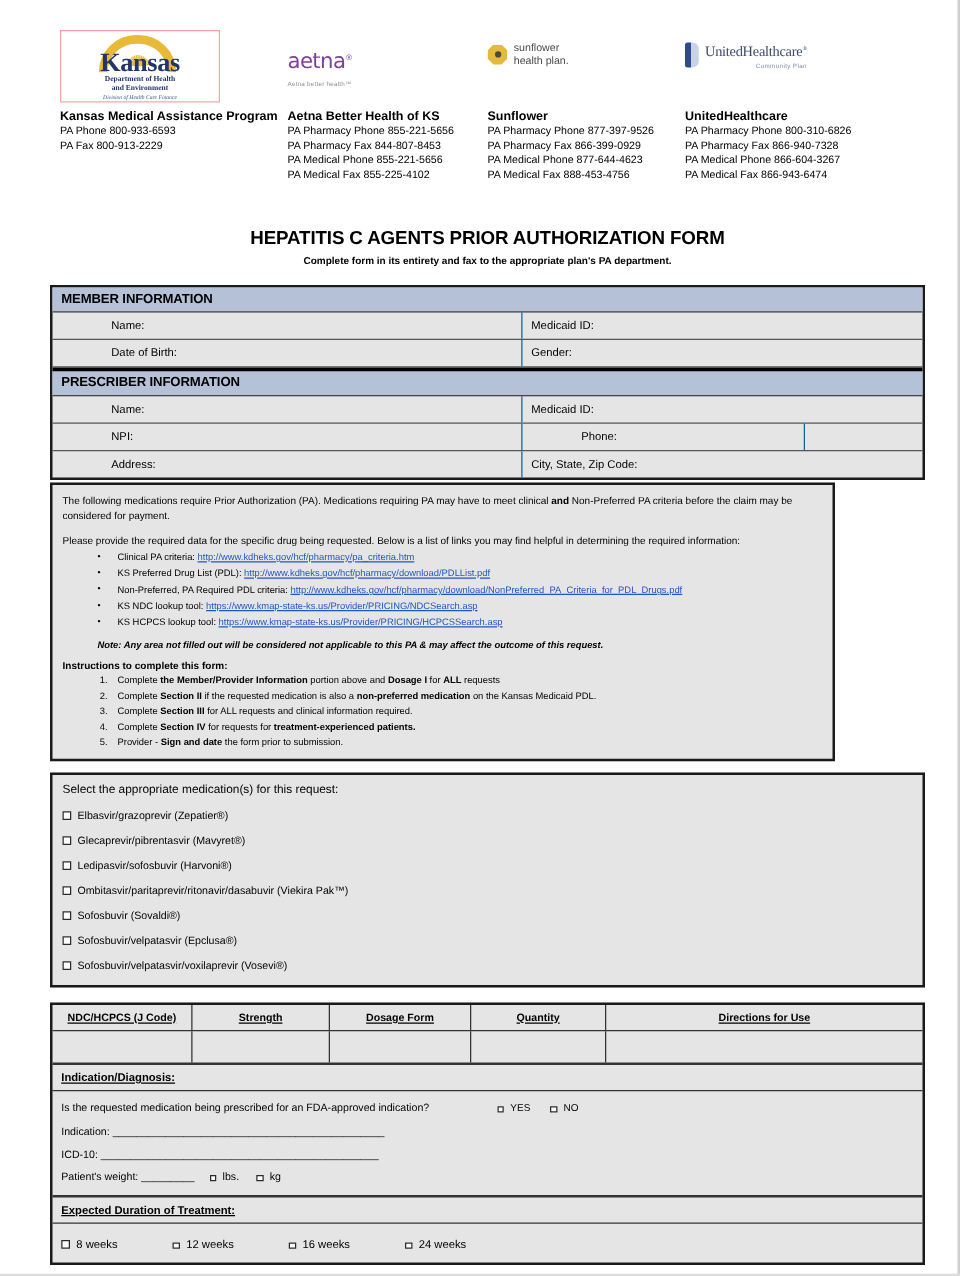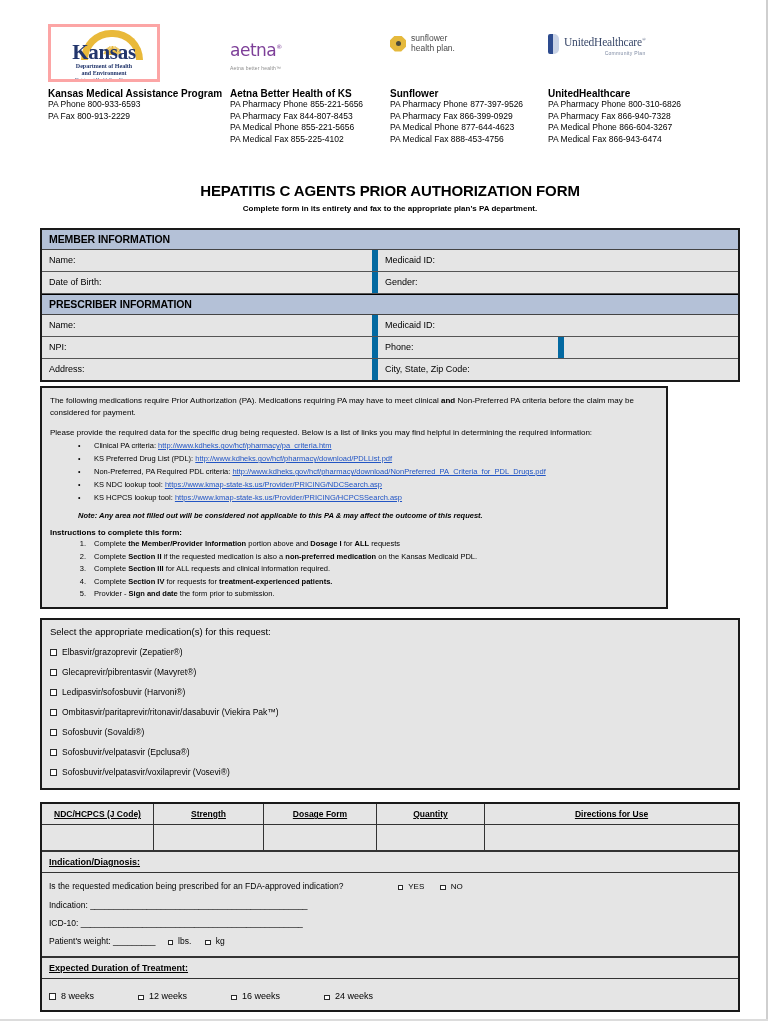--- a/index.html
+++ b/index.html
@@ -43,22 +43,22 @@
   .hdr-col.c1 { left: 8px;   width: 178px; }
   .hdr-col.c2 { left: 190px; width: 160px; }
   .hdr-col.c3 { left: 350px; width: 157px; }
   .hdr-col.c4 { left: 508px; width: 190px; }
 
   .logo-wrap { height: 60px; position: relative; }
 
   
   .kansas-logo {
     position: relative;
-    width: 112px; height: 58px;
-    border: 3px solid #fca5a5;
+    width: 128px; height: 58px;
+    border: 1px solid #fca5a5;
     box-sizing: border-box;
     overflow: hidden;
     background: #fff;
   }
   .kansas-arc {
     position: absolute;
     left: 30px; top: 3px;
     width: 62px; height: 30px;
     border: 7px solid #e9b93a;
     border-radius: 62px 62px 0 0;
@@ -208,21 +208,21 @@
     line-height: 13px;
   }
   .row { display: flex; border-bottom: 1px solid #555; }
   .row:last-child { border-bottom: none; }
   .cell {
     font-size: 9px;
     padding: 5px 7px;
     line-height: 11px;
     box-sizing: border-box;
   }
-  .cell.bdr { border-right: 6px solid #0369a1; }
+  .cell.bdr { border-right: 1px solid #0369a1; margin-left: 40px; }
 
   
   #member-frame { left: 40px; top: 228px; width: 700px; }
   .mi-l { width: 336px; }
   .mi-r { flex: 1; }
   .pi-l { width: 336px; }
   .pi-m { width: 186px; }
   .pi-r { flex: 1; }
 
   
@@ -440,21 +440,21 @@
 
     <div class="row">
       <div class="cell bdr mi-l">Name:</div>
       <div class="cell mi-r">Medicaid ID:</div>
     </div>
     <div class="row">
       <div class="cell bdr mi-l">Date of Birth:</div>
       <div class="cell mi-r">Gender:</div>
     </div>
 
-    <div class="sec-head" style="border-top:1px solid #000000;">PRESCRIBER INFORMATION</div>
+    <div class="sec-head" style="border-top:3px solid #000000;">PRESCRIBER INFORMATION</div>
 
     <div class="row">
       <div class="cell bdr pi-l">Name:</div>
       <div class="cell pi-r">Medicaid ID:</div>
     </div>
     <div class="row">
       <div class="cell bdr pi-l">NPI:</div>
       <div class="cell bdr pi-m">Phone:</div>
     </div>
     <div class="row">

